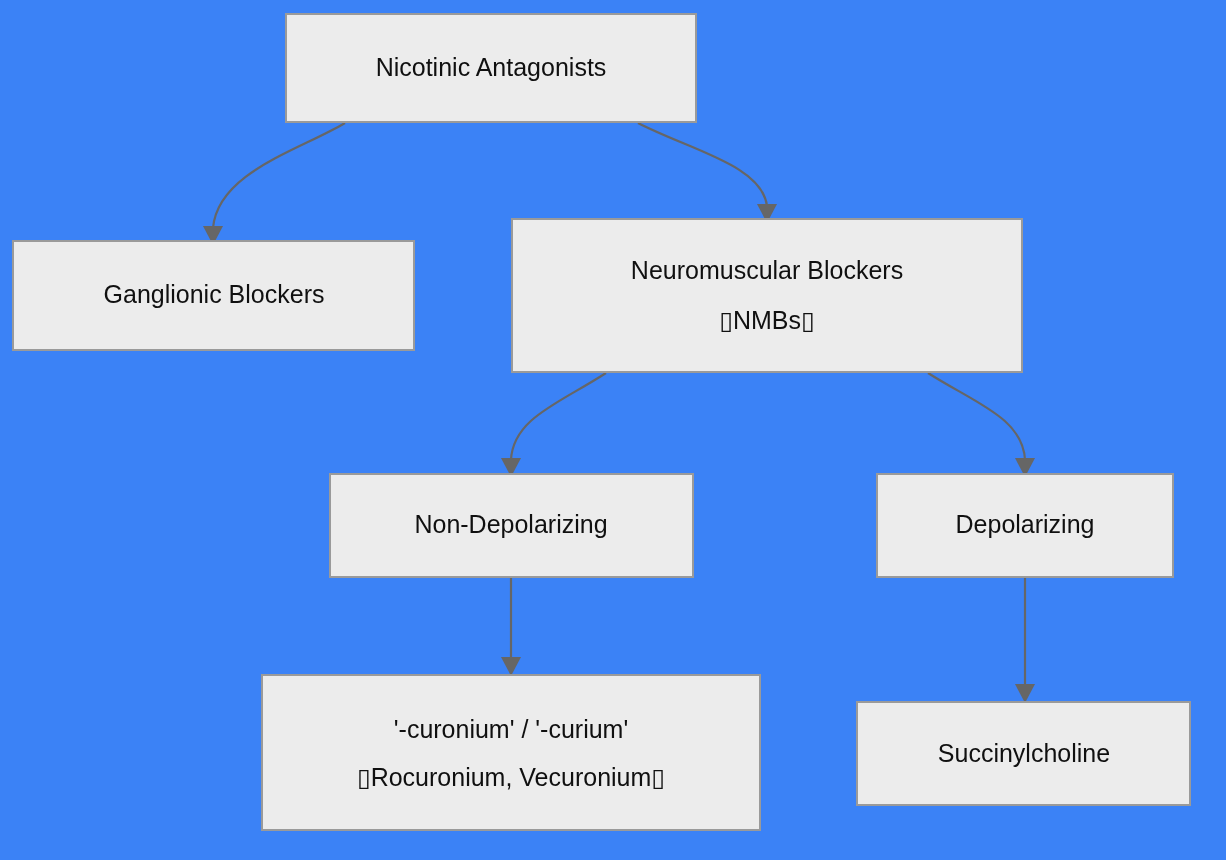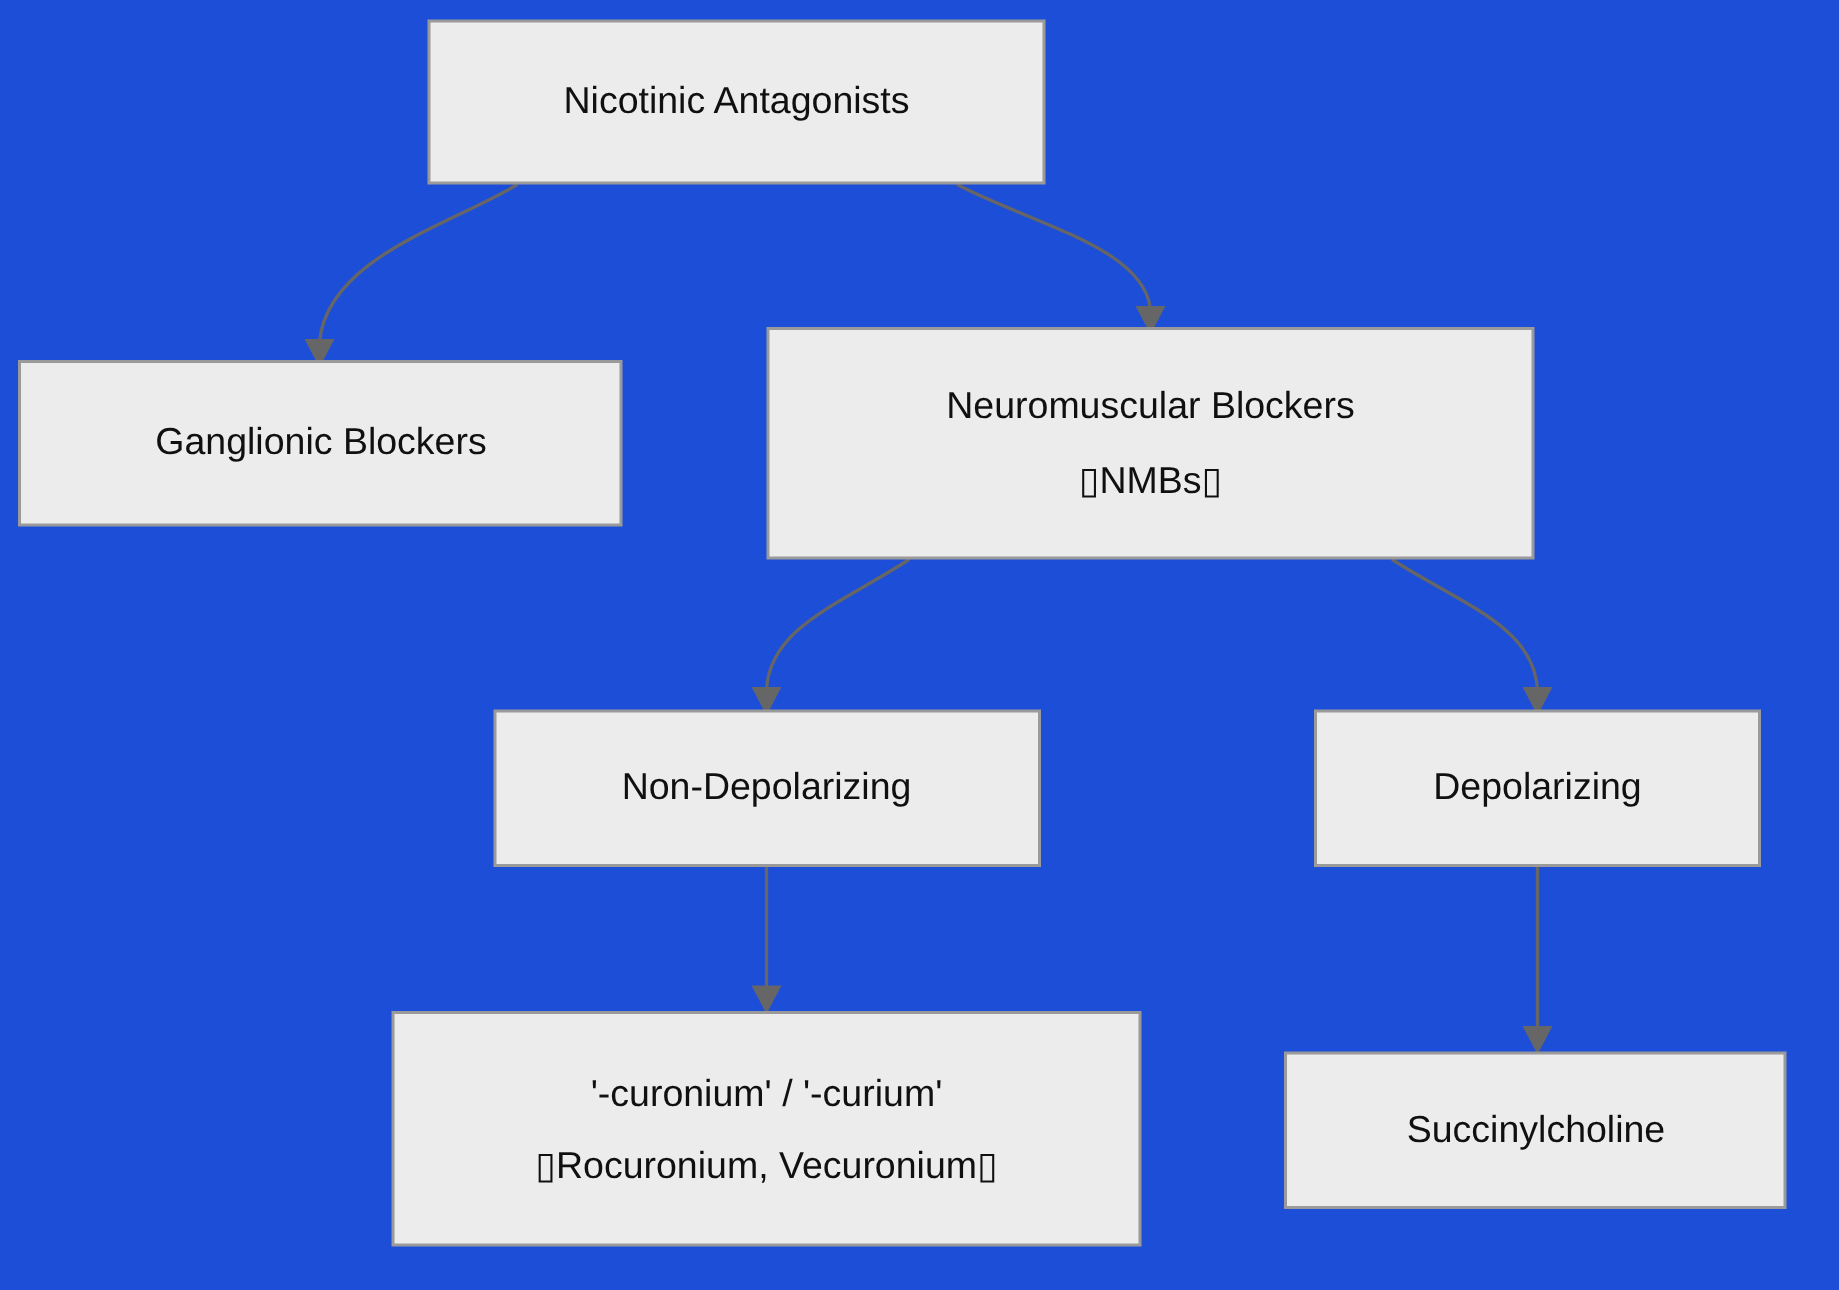--- a/index.html
+++ b/index.html
@@ -11,21 +11,21 @@
   body {
     width: 1226px;
     height: 860px;
     font-family: "Liberation Sans", sans-serif;
     overflow: hidden;
   }
   #diagram-root {
     position: relative;
     width: 1226px;
     height: 860px;
-    background: #1d4ed8;
+    background: #3b82f6;
   }
   svg.flow {
     display: block;
     width: 1226px;
     height: 860px;
   }
   .node-rect {
     fill: #ececec;
     stroke: #9a9a9a;
     stroke-width: 2;

